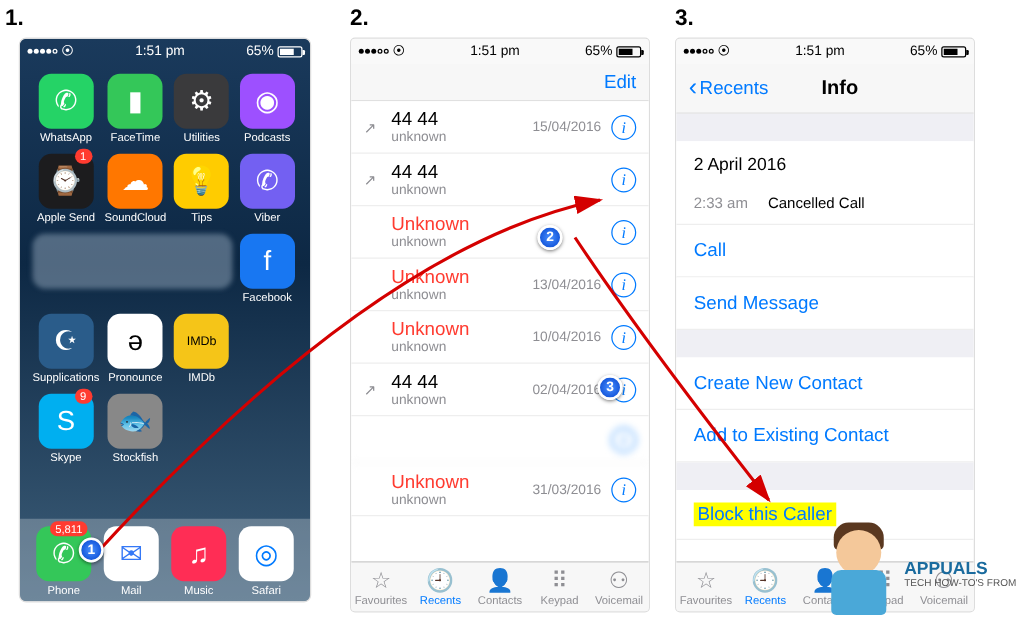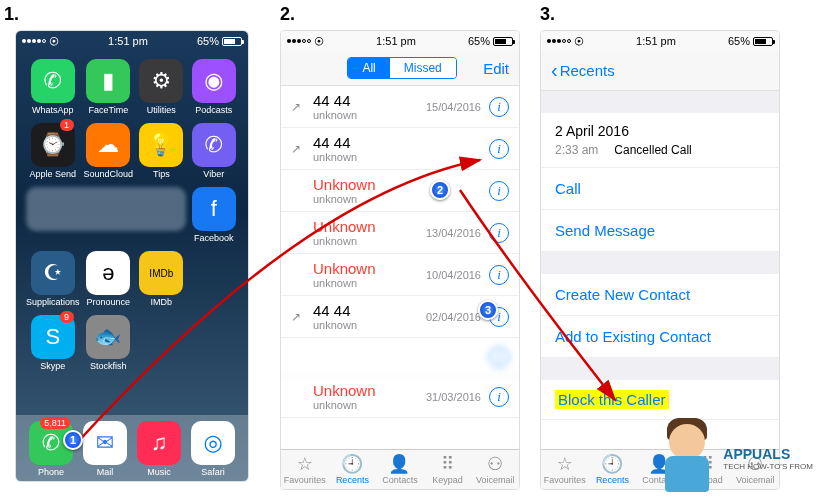--- a/index.html
+++ b/index.html
@@ -45,21 +45,21 @@
 .info-btn{width:20px;height:20px;border:1.5px solid #007aff;border-radius:50%;color:#007aff;display:flex;align-items:center;justify-content:center;font-size:13px;font-style:italic;font-family:Georgia,serif}
 .tabbar{position:absolute;bottom:0;left:0;right:0;display:flex;background:#f7f7f7;border-top:1px solid #ccc;padding:4px 0}
 .tab{flex:1;display:flex;flex-direction:column;align-items:center;gap:1px;color:#8e8e93;font-size:9px}
 .tab.active{color:#007aff}
 .tab-icon{font-size:18px;height:20px;display:flex;align-items:center}
 
 .info-header{display:flex;align-items:center;padding:8px 10px;border-bottom:1px solid #e0e0e0;background:#f7f7f7}
 .back{color:#007aff;font-size:15px;display:flex;align-items:center}
 .info-title{flex:1;text-align:center;font-weight:600;font-size:16px;margin-left:-40px}
 .info-section{padding:10px 14px;border-bottom:1px solid #eee;background:#fff}
-.info-date{font-size:14px;margin-bottom:4px}
+.info-date{font-size:14px;margin-bottom:16px}
 .info-time-row{display:flex;gap:16px;font-size:12px}
 .info-time{color:#8e8e93}
 .info-status{font-weight:400}
 .action-row{padding:12px 14px;color:#007aff;font-size:15px;border-bottom:1px solid #eee;background:#fff}
 .gap{height:22px;background:#efeff4}
 .block-highlight{background:#ffff00;display:inline-block;padding:1px 3px}
 
 .marker{position:absolute;width:20px;height:20px;border-radius:50%;background:radial-gradient(circle,#4a90ff 0%,#0040cc 100%);border:2px solid #fff;color:#fff;font-size:11px;font-weight:bold;display:flex;align-items:center;justify-content:center;z-index:100;box-shadow:0 1px 3px rgba(0,0,0,0.5)}
 svg.arrows{position:absolute;top:0;left:0;width:817px;height:502px;pointer-events:none;z-index:50}
 .watermark{position:absolute;right:4px;bottom:4px;display:flex;align-items:center;gap:6px;z-index:200}
@@ -197,24 +197,20 @@
     <div>1:51 pm</div>
     <div class="sb-right">
         <span>65%</span>
         <span class="batt-icon">
           <span class="batt-fill"></span>
         </span>
       </div>
   </div>
   <div class="navbar">
     <span style="width:30px"></span>
-    <div class="seg">
-      <div class="seg-btn active">All</div>
-      <div class="seg-btn">Missed</div>
-    </div>
     <span class="nav-link">Edit</span>
   </div>
   <div class="call-list" id="call-list">
       <div class="call-row">
         <div class="call-icon">↗</div>
         <div class="call-info">
           <div class="call-name">44 44</div>
           <div class="call-sub">unknown</div>
         </div>
         <div class="call-date">15/04/2016</div>
@@ -326,20 +322,21 @@
         <span class="batt-icon">
           <span class="batt-fill"></span>
         </span>
       </div>
   </div>
   <div class="info-header">
     <span class="back">
         <span style="font-size:20px;margin-right:2px">‹</span>
         <span>Recents</span>
       </span>
+    <span class="info-title">Info</span>
   </div>
   <div class="gap"></div>
   <div class="info-section">
     <div class="info-date">2 April 2016</div>
     <div class="info-time-row">
       <span class="info-time">2:33 am</span>
       <span class="info-status">Cancelled Call</span>
     </div>
   </div>
   <div class="action-row">Call</div>

